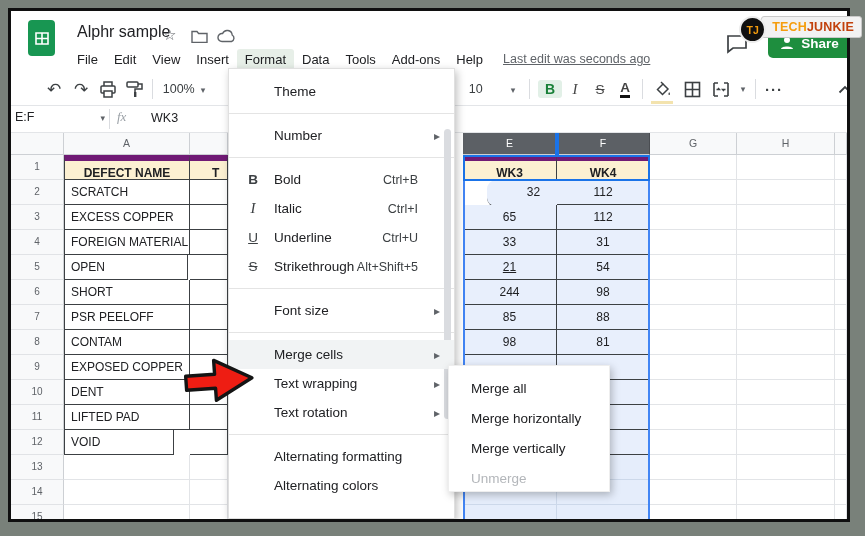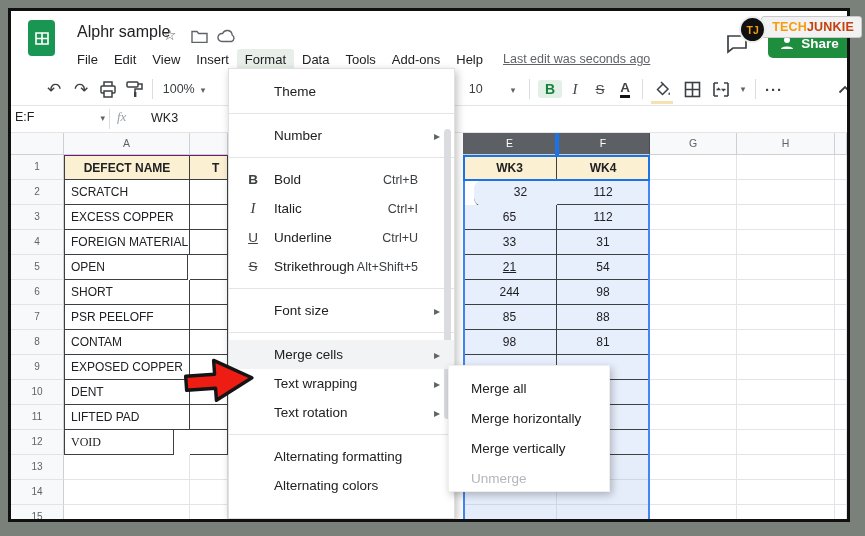--- a/index.html
+++ b/index.html
@@ -43,21 +43,21 @@
   #grid{position:absolute;left:0;top:0;width:836px;height:508px;}
   .cell{position:absolute;box-sizing:border-box;font-size:12px;line-height:24px;color:#202124;
         overflow:hidden;white-space:nowrap;background:#fff;}
   .chead{background:#f8f9fa;border-right:1px solid #cdd0d4;border-bottom:1px solid #cdd0d4;
          color:#5f6368;font-size:10.5px;text-align:center;line-height:21px;}
   .chead.sel{background:#5c6065;color:#fff;border-right:1px solid #4a4d52;}
   .rhead{background:#f8f9fa;border-right:1px solid #cdd0d4;border-bottom:1px solid #e1e3e6;
          color:#5f6368;font-size:10px;text-align:center;line-height:24px;}
   .plain{border-right:1px solid #e2e4e7;border-bottom:1px solid #e2e4e7;}
   .tdark{border-right:1px solid #3c4043;border-bottom:1px solid #3c4043;}
-  .tt{border-top:1px solid #701a75;}
+  .tt{border-top:6px solid #701a75;}
   .al{border-left:1px solid #3c4043;}
   .cl{text-align:left;padding-left:6px;}
   .cc{text-align:center;}
   .hdrY{background:#fcf0d2;font-weight:bold;text-align:center;}
   .selB{background:#e8effc;}
   .selL{background:#e5edfb;border-right:1px solid #ccd8ea;border-bottom:1px solid #ccd8ea;}
   .bpart{text-align:left;padding-left:22px;}
   .sel-line{position:absolute;width:2px;background:#4285f4;z-index:6;}
   .sel-outline{position:absolute;border:2px solid #1a73e8;box-sizing:border-box;z-index:6;}
   .hdr-split{position:absolute;background:#1a73e8;z-index:6;}
@@ -253,21 +253,21 @@
         <div class="cell hdrY tdark tt al" style="left: 53px; top: 144px; width: 126px; height: 25px;">DEFECT NAME</div>
         <div class="cell hdrY tdark tt bpart" style="left: 179px; top: 144px; width: 38px; height: 25px;">T</div>
         <div class="cell hdrY tdark tt cc" style="left: 452px; top: 144px; width: 94px; height: 25px;">WK3</div>
         <div class="cell hdrY tdark tt cc" style="left: 546px; top: 144px; width: 93px; height: 25px;">WK4</div>
         <div class="cell plain" style="left: 639px; top: 144px; width: 87px; height: 25px;"></div>
         <div class="cell plain" style="left: 726px; top: 144px; width: 98px; height: 25px;"></div>
         <div class="cell plain" style="left: 824px; top: 144px; width: 12px; height: 25px;"></div>
         <div class="cell rhead" style="left: 0px; top: 169px; width: 53px; height: 25px;">2</div>
         <div class="cell cl tdark al" style="left: 53px; top: 169px; width: 126px; height: 25px;">SCRATCH</div>
         <div class="cell tdark" style="left: 179px; top: 169px; width: 38px; height: 25px;"></div>
-        <div class="cell selB tdark cc" style="left: 463px; top: 169px; width: 94px; height: 27px; border-radius: 9px;">32</div>
+        <div class="cell selB tdark cc" style="left: 476px; top: 169px; width: 94px; height: 27px; border-radius: 9px;">32</div>
         <div class="cell selB tdark cc" style="left: 546px; top: 169px; width: 93px; height: 25px;">112</div>
         <div class="cell plain" style="left: 639px; top: 169px; width: 87px; height: 25px;"></div>
         <div class="cell plain" style="left: 726px; top: 169px; width: 98px; height: 25px;"></div>
         <div class="cell plain" style="left: 824px; top: 169px; width: 12px; height: 25px;"></div>
         <div class="cell rhead" style="left: 0px; top: 194px; width: 53px; height: 25px;">3</div>
         <div class="cell cl tdark al" style="left: 53px; top: 194px; width: 126px; height: 25px;">EXCESS COPPER</div>
         <div class="cell tdark" style="left: 179px; top: 194px; width: 38px; height: 25px;"></div>
         <div class="cell selB tdark cc" style="left: 452px; top: 194px; width: 94px; height: 25px;">65</div>
         <div class="cell selB tdark cc" style="left: 546px; top: 194px; width: 93px; height: 25px;">112</div>
         <div class="cell plain" style="left: 639px; top: 194px; width: 87px; height: 25px;"></div>
@@ -331,21 +331,21 @@
         <div class="cell plain" style="left: 824px; top: 369px; width: 12px; height: 25px;"></div>
         <div class="cell rhead" style="left: 0px; top: 394px; width: 53px; height: 25px;">11</div>
         <div class="cell cl tdark al" style="left: 53px; top: 394px; width: 126px; height: 25px;">LIFTED PAD</div>
         <div class="cell tdark" style="left: 179px; top: 394px; width: 38px; height: 25px;"></div>
         <div class="cell selB tdark cc" style="left: 452px; top: 394px; width: 94px; height: 25px;"></div>
         <div class="cell selB tdark cc" style="left: 546px; top: 394px; width: 93px; height: 25px;"></div>
         <div class="cell plain" style="left: 639px; top: 394px; width: 87px; height: 25px;"></div>
         <div class="cell plain" style="left: 726px; top: 394px; width: 98px; height: 25px;"></div>
         <div class="cell plain" style="left: 824px; top: 394px; width: 12px; height: 25px;"></div>
         <div class="cell rhead" style="left: 0px; top: 419px; width: 53px; height: 25px;">12</div>
-        <div class="cell cl tdark al" style="left: 53px; top: 419px; width: 110px; height: 25px; font-family: Liberation Serif, serif;">VOID</div>
+        <div class="cell cl tdark al" style="left: 53px; top: 419px; width: 110px; height: 25px;">VOID</div>
         <div class="cell tdark" style="left: 179px; top: 419px; width: 38px; height: 25px;"></div>
         <div class="cell selB tdark cc" style="left: 452px; top: 419px; width: 94px; height: 25px;"></div>
         <div class="cell selB tdark cc" style="left: 546px; top: 419px; width: 93px; height: 25px;"></div>
         <div class="cell plain" style="left: 639px; top: 419px; width: 87px; height: 25px;"></div>
         <div class="cell plain" style="left: 726px; top: 419px; width: 98px; height: 25px;"></div>
         <div class="cell plain" style="left: 824px; top: 419px; width: 12px; height: 25px;"></div>
         <div class="cell rhead" style="left: 0px; top: 444px; width: 53px; height: 25px;">13</div>
         <div class="cell plain cl" style="left: 53px; top: 444px; width: 126px; height: 25px;"></div>
         <div class="cell plain" style="left: 179px; top: 444px; width: 38px; height: 25px;"></div>
         <div class="cell selL cc" style="left: 452px; top: 444px; width: 94px; height: 25px;"></div>

